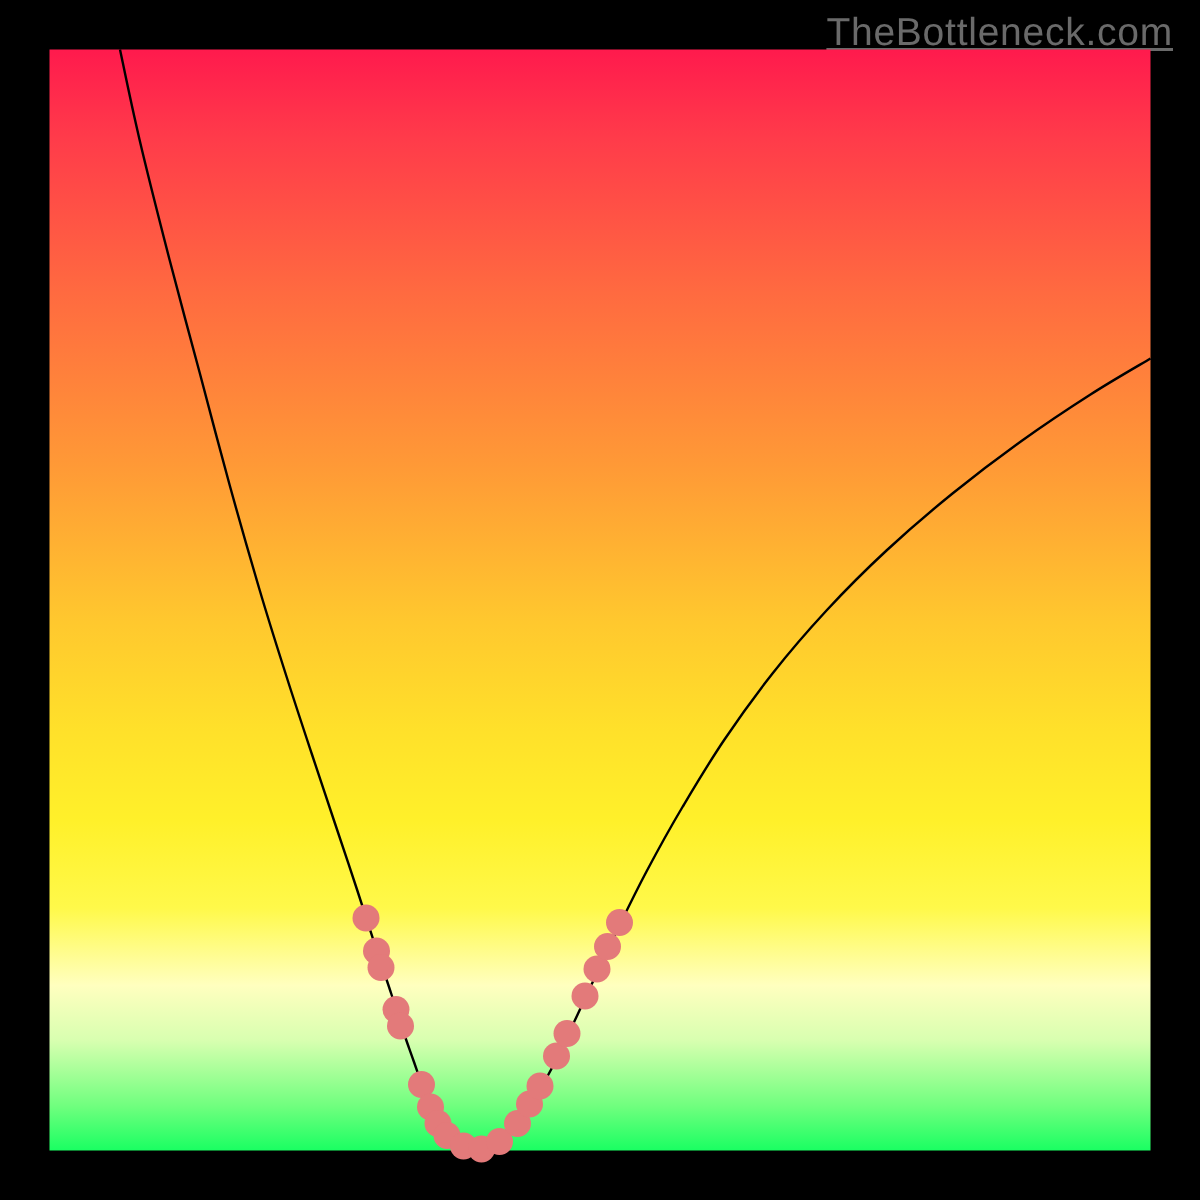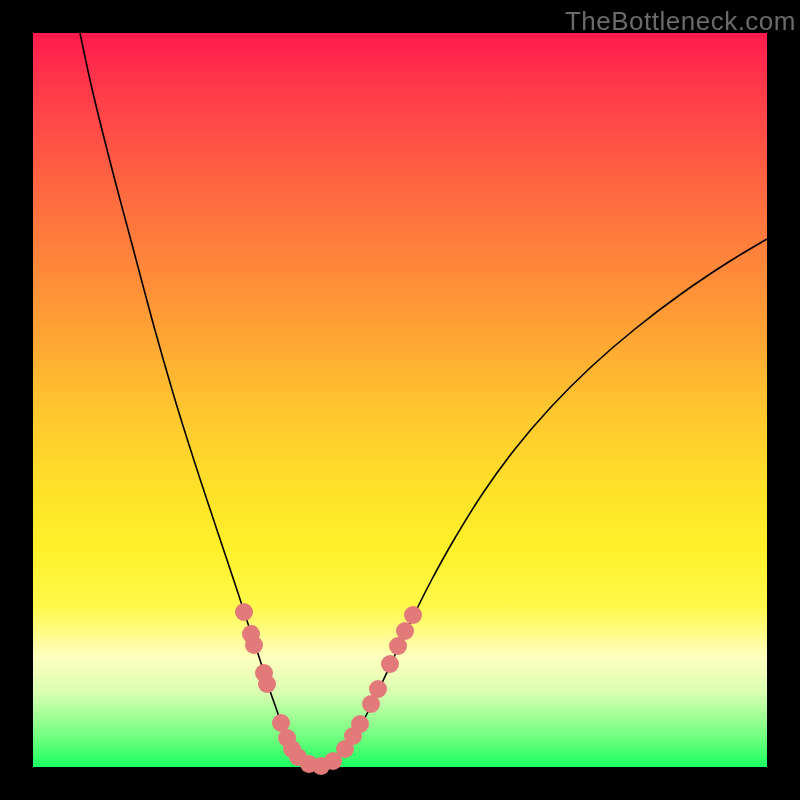--- a/index.html
+++ b/index.html
@@ -6,26 +6,27 @@
   html, body { width: 800px; height: 800px; overflow: hidden; }
   .outer {
     width: 800px;
     height: 800px;
     background: #000;
     position: relative;
   }
   .watermark {
     position: absolute;
     top: 6px;
-    right: 4px;
+    right: 18px;
     color: #6a6a6a;
     font-family: Arial, Helvetica, sans-serif;
     font-size: 26px;
     font-weight: 400;
     letter-spacing: 0.5px;
+    text-decoration: underline;
   }
   .plot {
     position: absolute;
     left: 33px;
     top: 33px;
     width: 734px;
     height: 734px;
     background: linear-gradient(to bottom,
       #ff1a4d 0%,
       #ff3b4a 8%,

